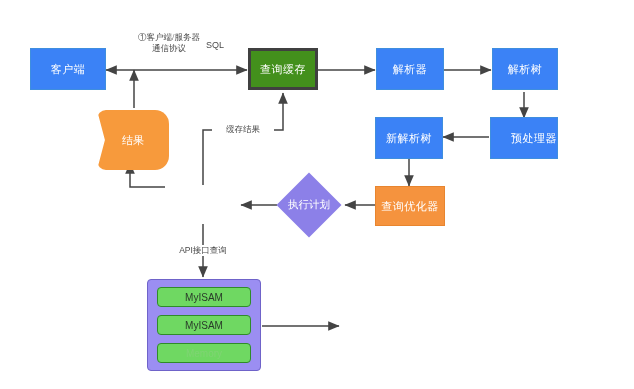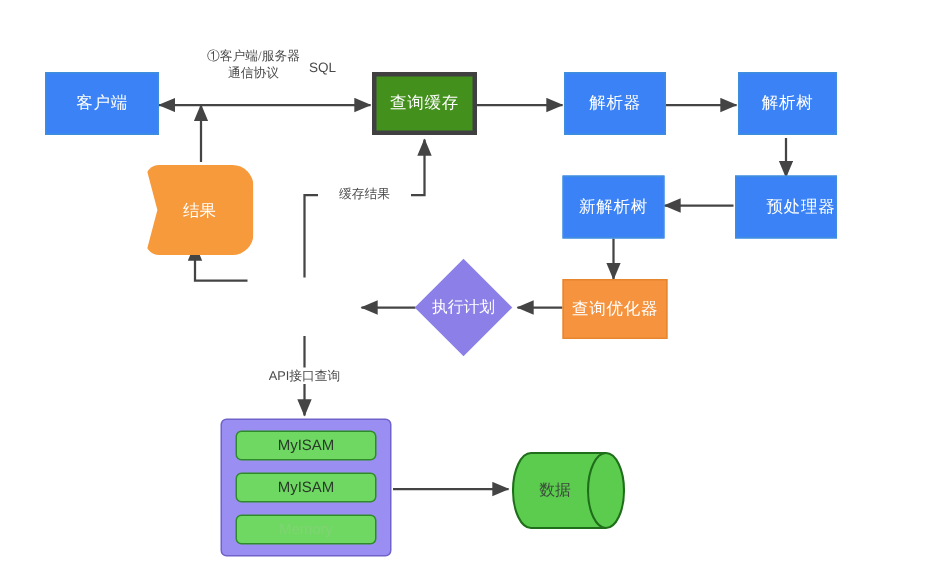--- a/index.html
+++ b/index.html
@@ -184,27 +184,20 @@
       <span>MyISAM</span>
     </div>
     <div class="engine-item">
       <span>MyISAM</span>
     </div>
     <div class="engine-item faded">
       <span>Memory</span>
     </div>
   </div>
 
-  <div class="cylinder" style="left:340px;top:300px;width:78px;height:54px;">
-    <svg width="78" height="54" viewBox="0 0 78 54">
-      <path d="M14,2 L64,2 A12,25 0 0 1 64,52 L14,52 A12,25 0 0 1 14,2 z" fill="#5ccc4f" stroke="#1f6e1a" stroke-width="1.4"></path>
-      <path d="M64,2 A12,25 0 0 0 64,52" fill="none" stroke="#1f6e1a" stroke-width="1.4"></path>
-    </svg>
-    <div class="cyl-label">数据</div>
-  </div>
 
   <div class="edge-label" style="left:116px;top:32px;width:106px;font-family:Liberation Serif, serif;">①客户端/服务器
 通信协议</div>
 
   <div class="edge-label latin" style="left:192px;top:40px;width:46px;">SQL</div>
 
   <div class="edge-label" style="left:212px;top:124px;width:62px;background:#fff;">缓存结果</div>
 
   <div class="edge-label" style="left:168px;top:245px;width:70px;background:#fff;">API接口查询</div>
 

